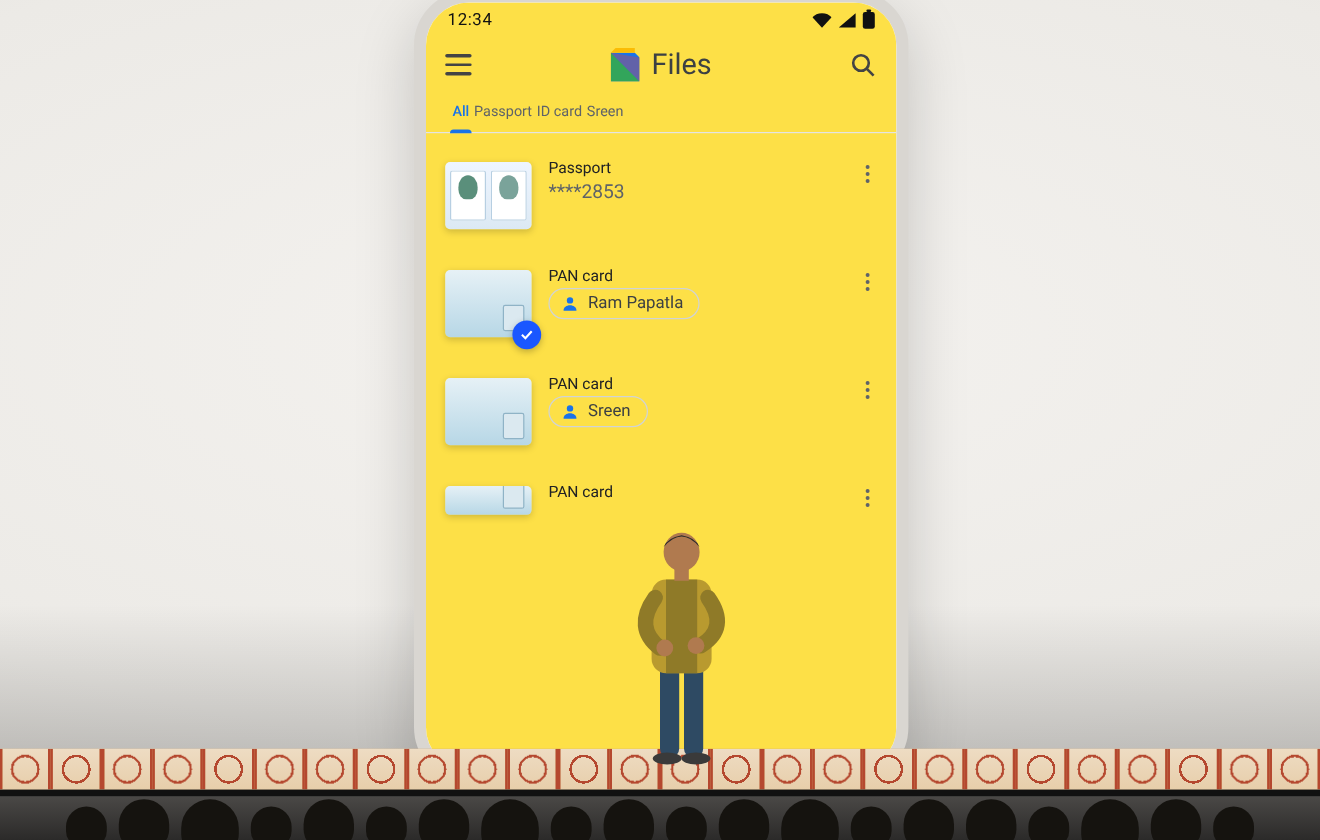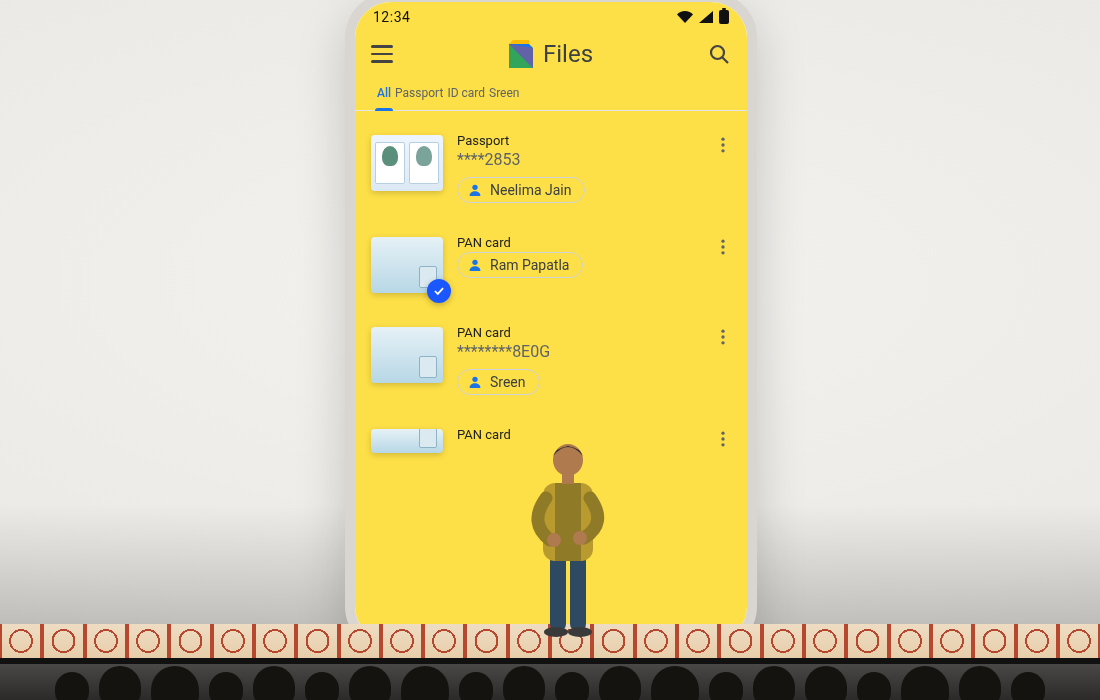--- a/index.html
+++ b/index.html
@@ -227,27 +227,20 @@
                 <div class="face"></div>
               </div>
             <div class="p-right">
                 <div class="face" style="background:#7aa39a"></div>
               </div>
           </div>
         </div>
         <div class="item-body">
           <div class="item-title">Passport</div>
           <div class="item-sub">****2853</div>
-          <div class="chip">
-            <svg viewBox="0 0 24 24" fill="currentColor">
-                <circle cx="12" cy="8" r="4"></circle>
-                <path d="M4 20c0-3.3 3.6-6 8-6s8 2.7 8 6v1H4z"></path>
-              </svg>
-            <span>Neelima Jain</span>
-          </div>
         </div>
         <div class="item-more">
           <svg viewBox="0 0 24 24" fill="currentColor">
               <circle cx="12" cy="5" r="2"></circle>
               <circle cx="12" cy="12" r="2"></circle>
               <circle cx="12" cy="19" r="2"></circle>
             </svg>
         </div>
       </div>
 
@@ -278,21 +271,20 @@
             </svg>
         </div>
       </div>
 
       <div class="item">
         <div class="thumb-wrap">
           <div class="thumb pan"></div>
         </div>
         <div class="item-body">
           <div class="item-title">PAN card</div>
-          <div class="item-sub">********8E0G</div>
           <div class="chip">
             <svg viewBox="0 0 24 24" fill="currentColor">
                 <circle cx="12" cy="8" r="4"></circle>
                 <path d="M4 20c0-3.3 3.6-6 8-6s8 2.7 8 6v1H4z"></path>
               </svg>
             <span>Sreen</span>
           </div>
         </div>
         <div class="item-more">
           <svg viewBox="0 0 24 24" fill="currentColor">

